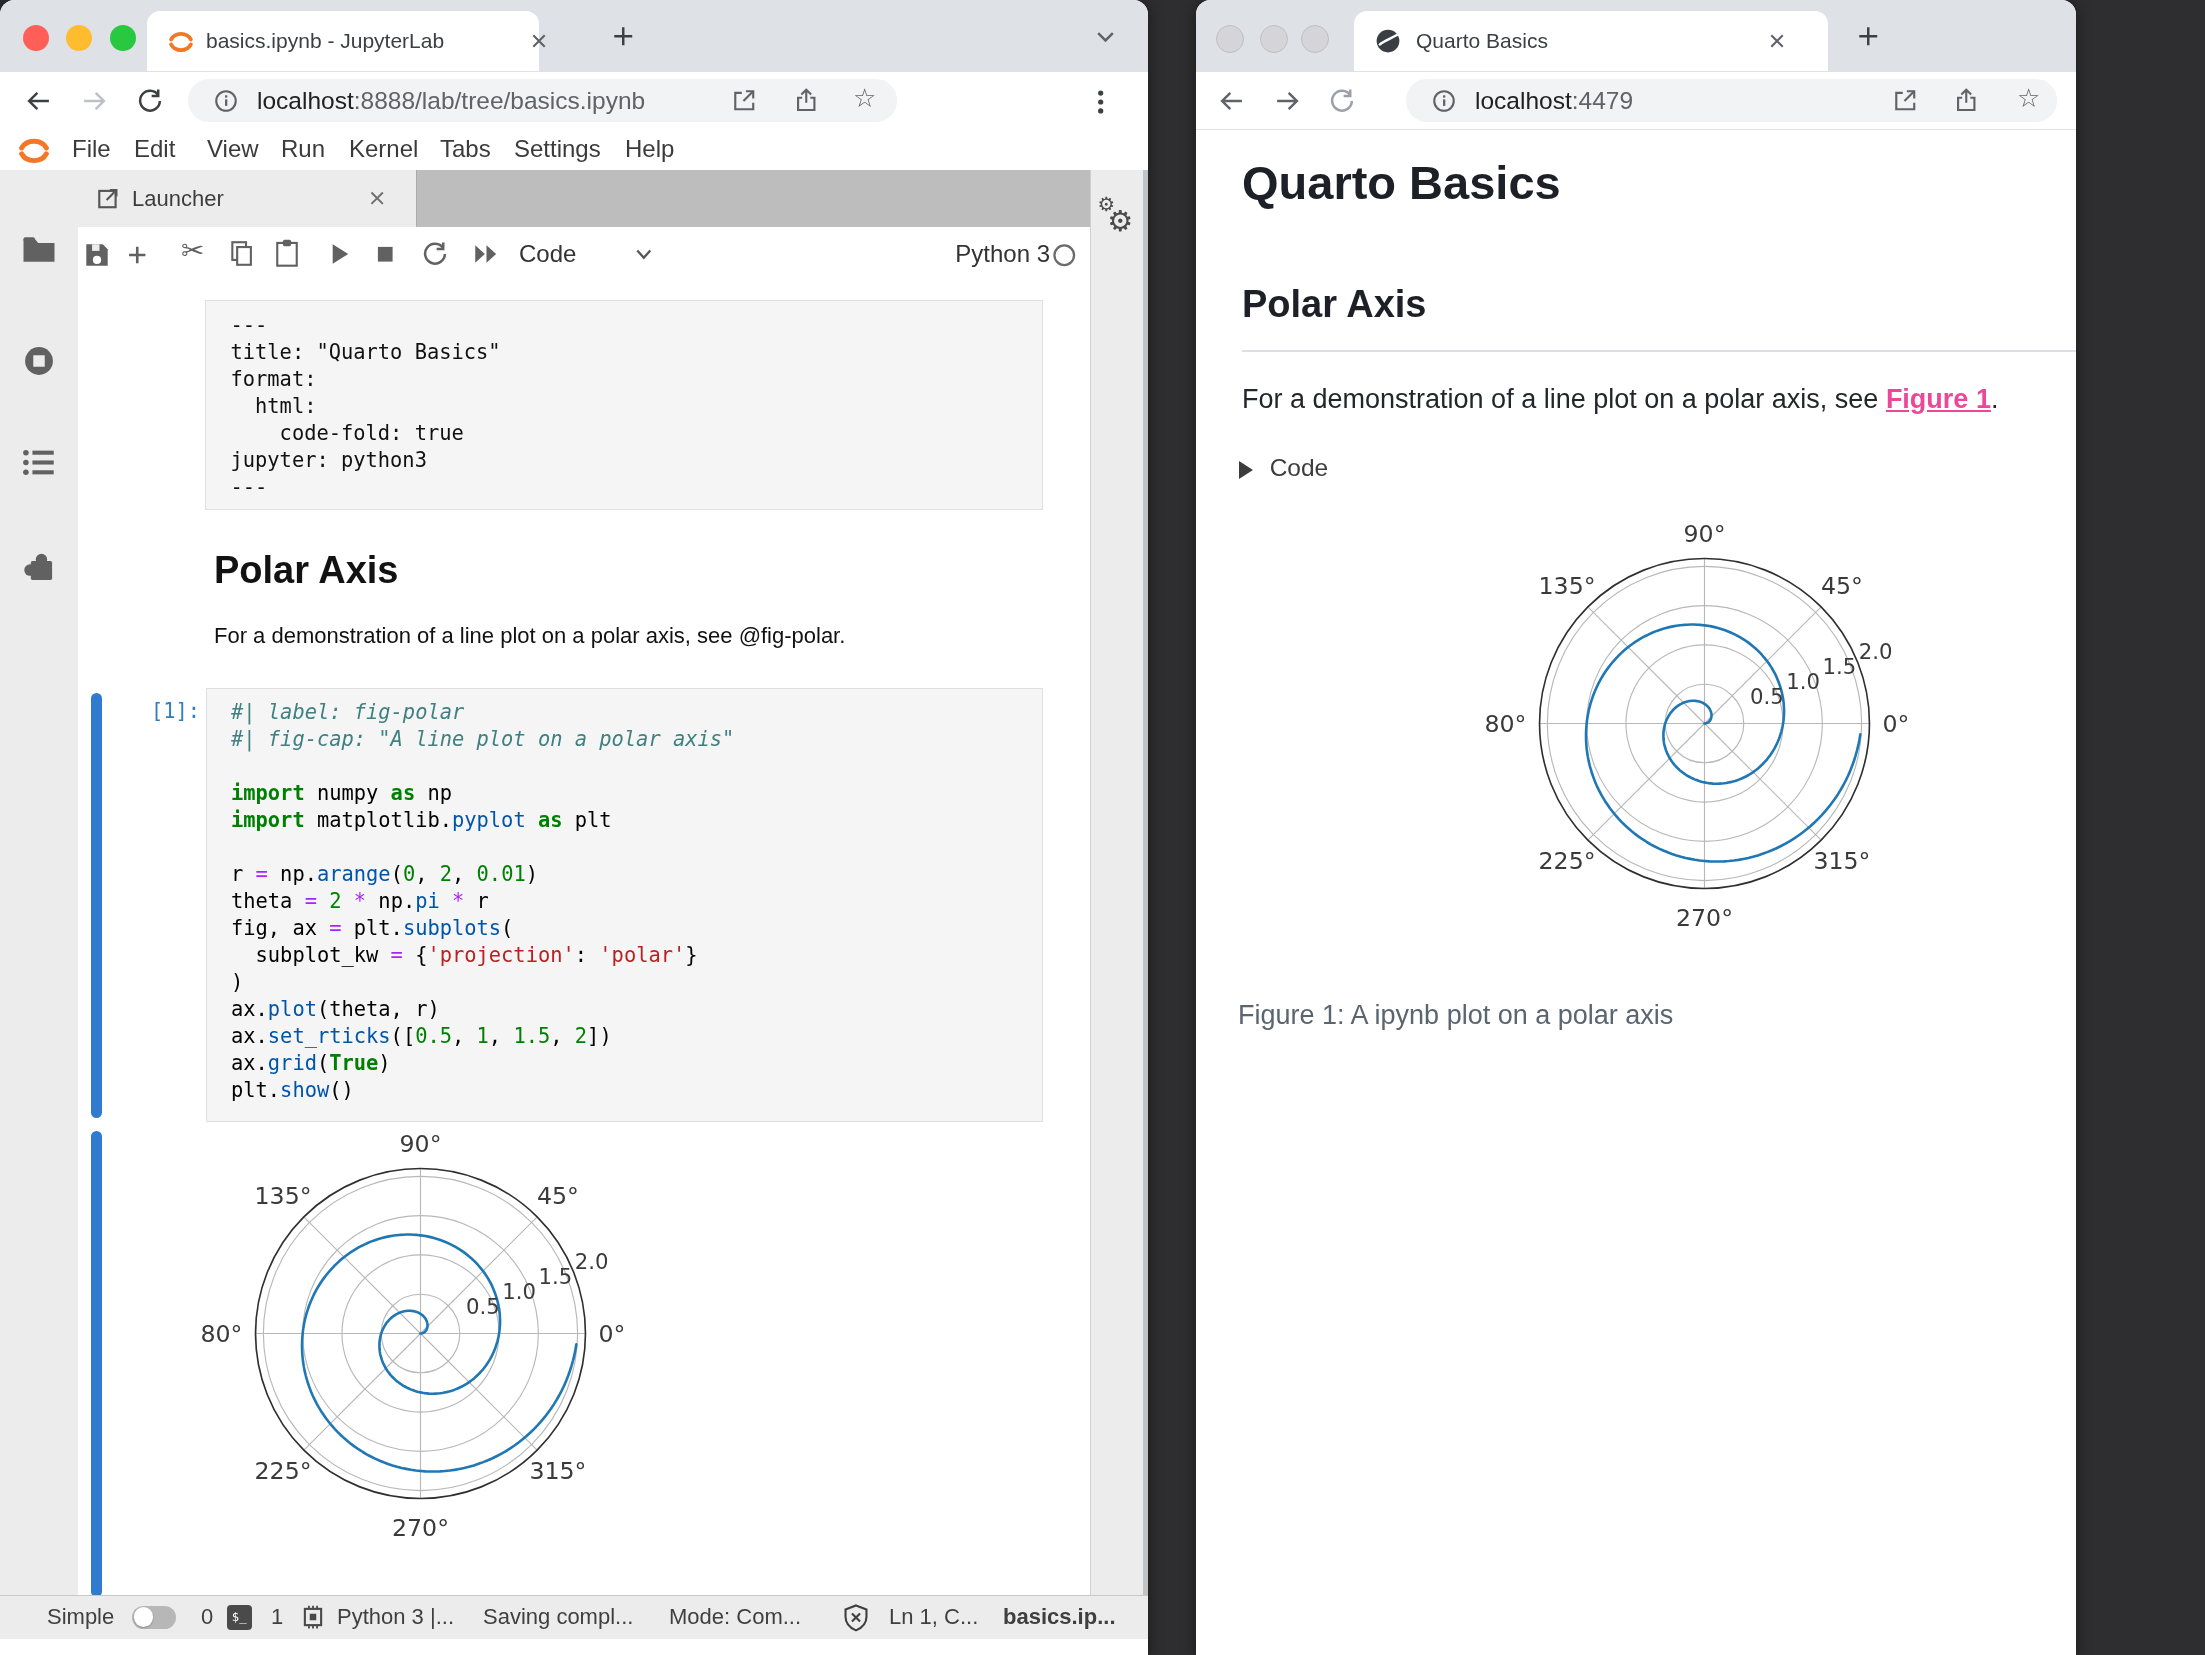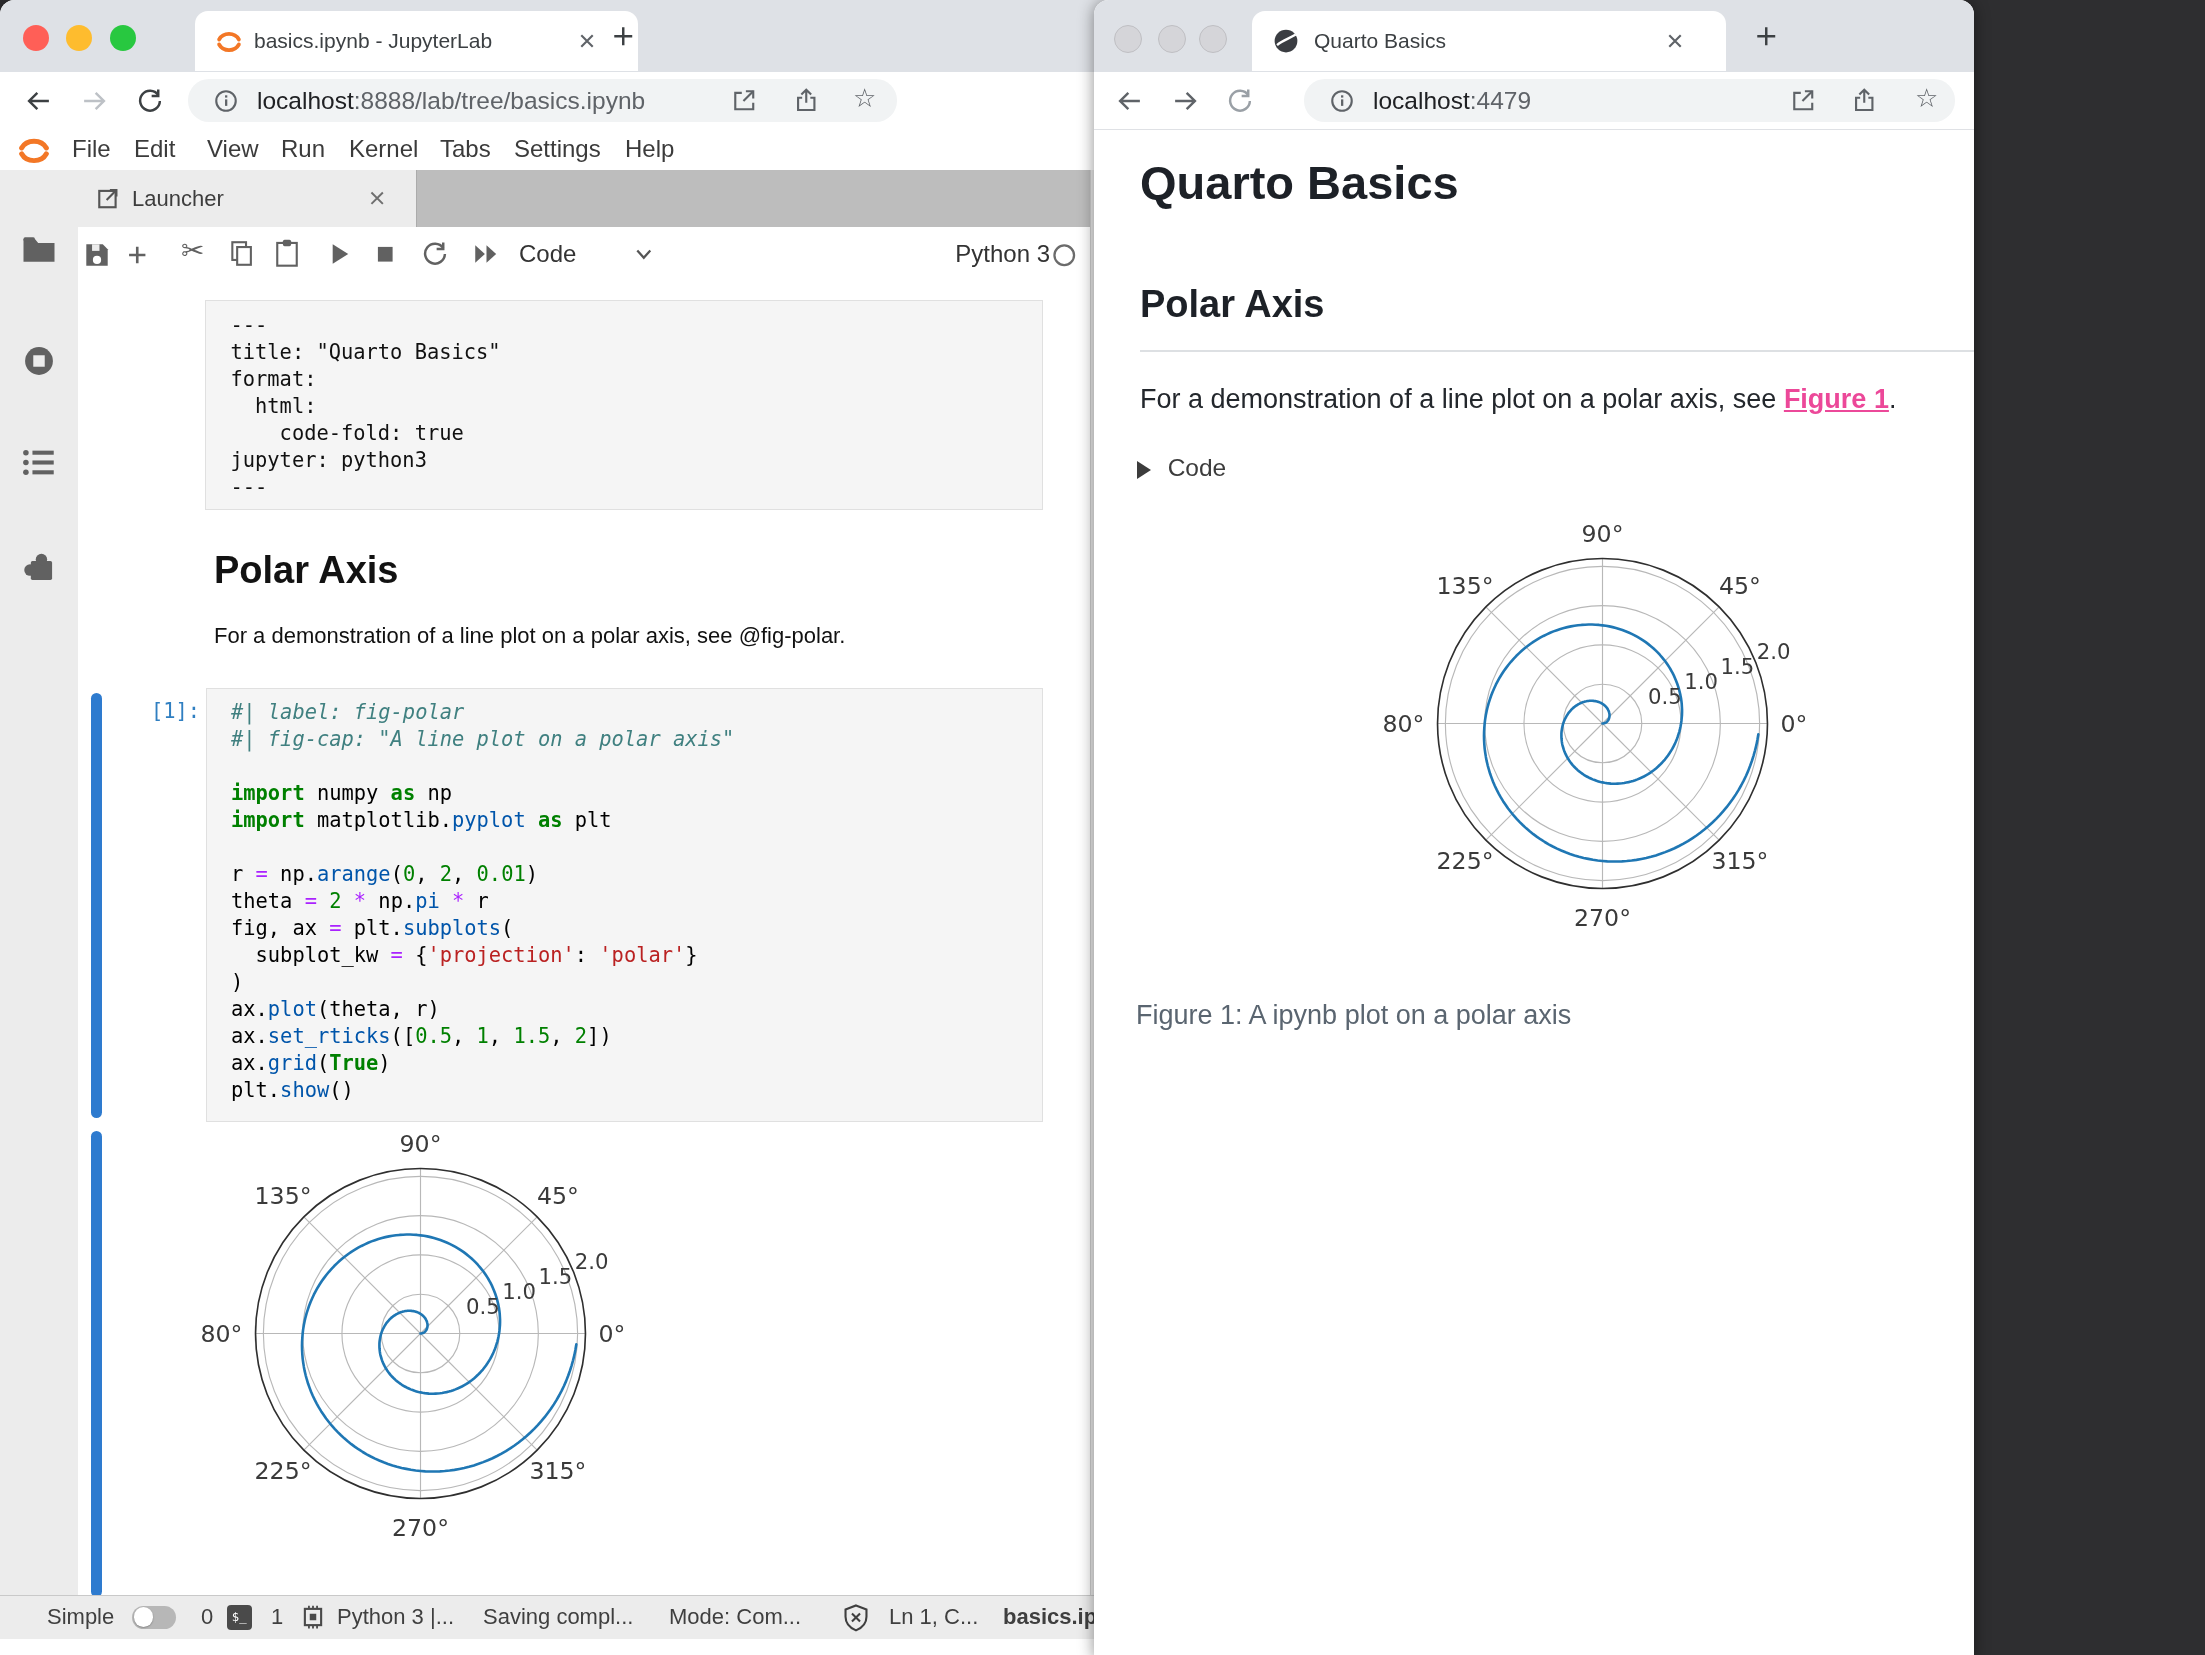--- a/index.html
+++ b/index.html
@@ -56,21 +56,21 @@
 
 <div id="root">
 
   <div class="win" style="left:0;width:1148px;">
 
     <div class="tabstrip">
       <div class="light" style="left:23px;background:#ff5f57;"></div>
       <div class="light" style="left:66px;background:#febc2e;"></div>
       <div class="light" style="left:110px;background:#28c840;"></div>
 
-      <div class="btab" style="left:147px;width:443px;margin-left:48px;">
+      <div class="btab" style="left:147px;width:392px;">
         <span class="abs" style="left:19.6px;top:16.3px;">
           <svg width="28" height="28" viewBox="0 0 34 34">
               <path d="M5 14 C10 5,24 5,29 14" stroke="#f37726" stroke-width="4.6" fill="none" stroke-linecap="round"></path>
               <path d="M5 20 C10 29,24 29,29 20" stroke="#f37726" stroke-width="4.6" fill="none" stroke-linecap="round"></path>
             </svg>
         </span>
         <span class="btab-title" style="left:59px;">basics.ipynb - JupyterLab</span>
         <span class="abs" style="left:383px;top:21px;">
           <svg width="18" height="18" viewBox="0 0 22 22">
               <path d="M4 4 L18 18 M18 4 L4 18" stroke="#5f6368" stroke-width="2.6"></path>
@@ -336,21 +336,21 @@
         <svg width="28" height="29" viewBox="0 0 34 36">
             <path d="M17 3 L30 8 V17 C30 26 24 31 17 34 C10 31 4 26 4 17 V8 Z" stroke="#3f3f3f" stroke-width="2.6" fill="none"></path>
             <path d="M12 13 L22 23 M22 13 L12 23" stroke="#3f3f3f" stroke-width="2.6"></path>
           </svg>
       </span>
       <span class="status-item" style="left:889px;">Ln 1, C...</span>
       <span class="status-item" style="left:1003px;font-weight:bold;">basics.ip...</span>
     </div>
   </div>
 
-  <div class="win" style="left:1094px;width:880px;">
+  <div class="win" style="left:1196px;width:880px;">
 
     <div class="tabstrip">
       <div class="light" style="left:20.4px;background:#d5d5d9;border:0.8px solid #bfbfc3;"></div>
       <div class="light" style="left:64px;background:#d5d5d9;border:0.8px solid #bfbfc3;"></div>
       <div class="light" style="left:105px;background:#d5d5d9;border:0.8px solid #bfbfc3;"></div>
 
       <div class="btab" style="left:158px;width:474px;">
         <span class="abs" style="left:21px;top:17px;">
           <svg width="26" height="26" viewBox="0 0 32 32">
               <circle cx="16" cy="16" r="14" fill="#3a3d42"></circle>

